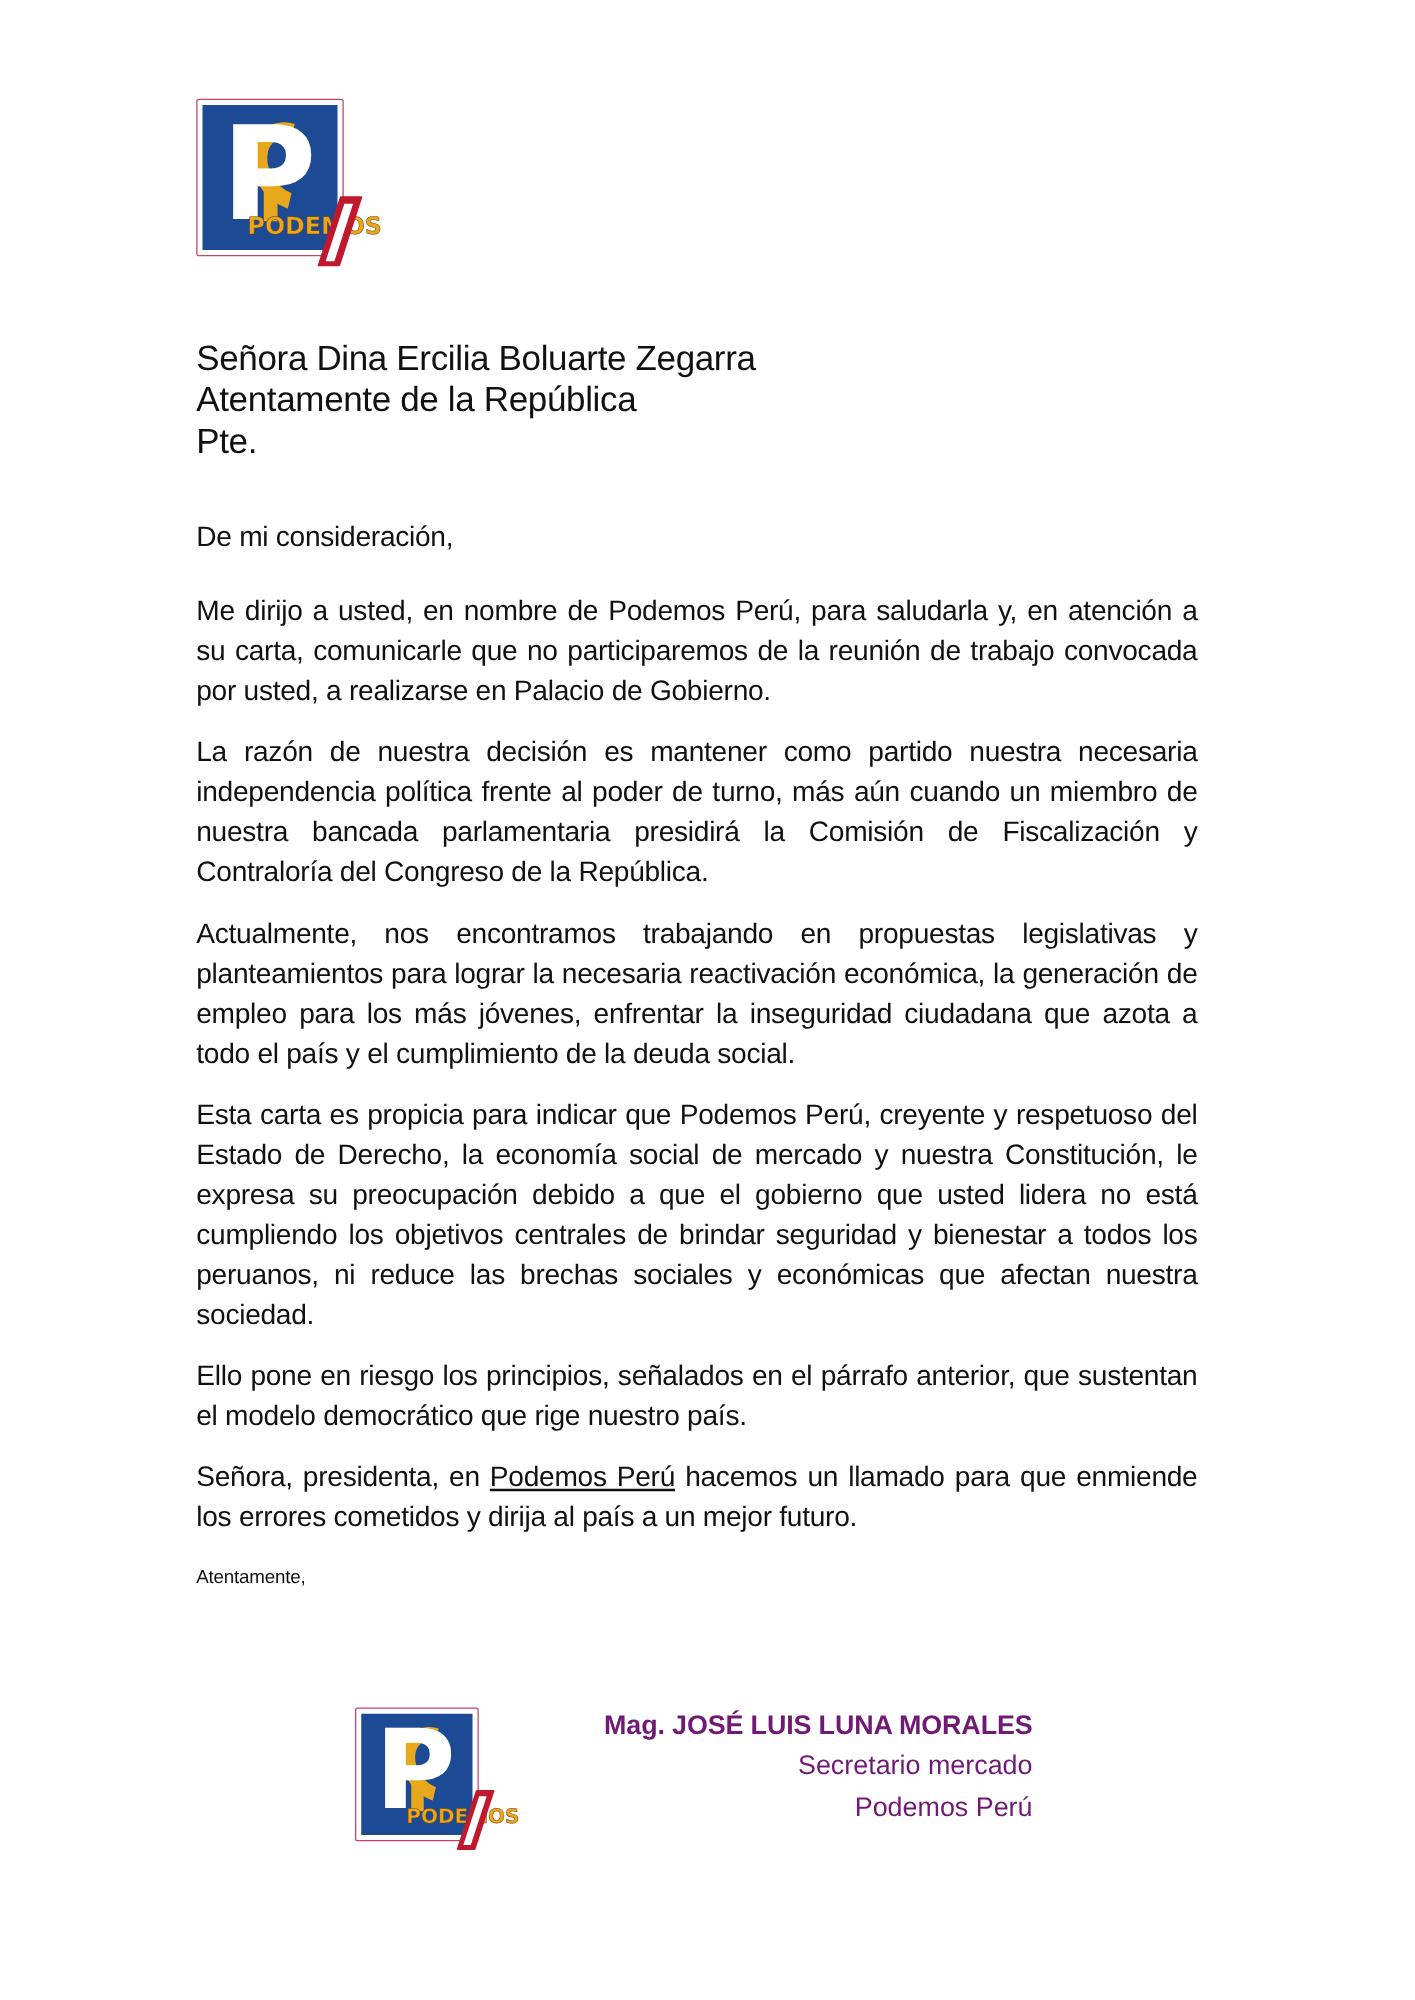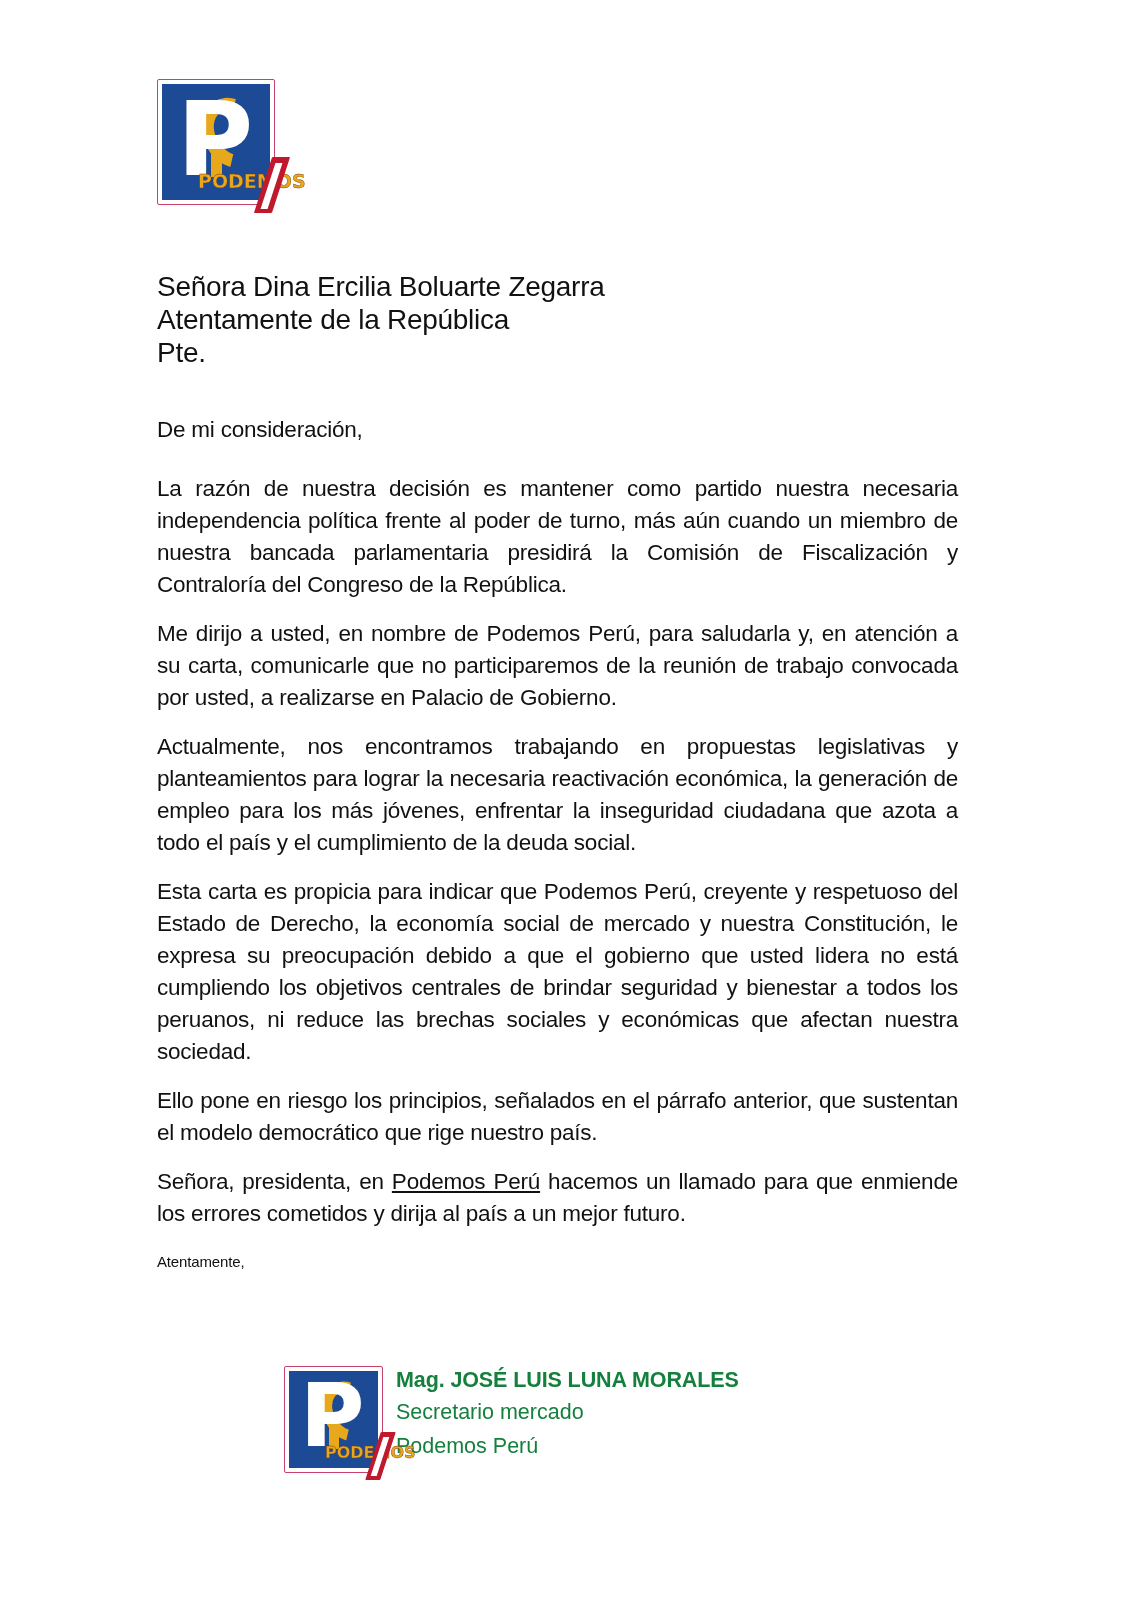--- a/index.html
+++ b/index.html
@@ -183,22 +183,22 @@
     font-size: 15px;
     letter-spacing: -0.01em;
     color: #111111;
   }
 
   .signature {
     position: absolute;
     left: 396px;
     top: 1365px;
     width: 430px;
-    text-align: left;
-    color: #15803d;
+    text-align: right;
+    color: #701a75;
   }
   .sig-name {
     font-size: 21.5px;
     font-weight: 700;
     line-height: 30px;
     letter-spacing: -0.005em;
     white-space: nowrap;
   }
   .sig-role {
     font-size: 21.5px;
@@ -229,22 +229,22 @@
 
 
   <div class="addressee">
     <div>Señora Dina Ercilia Boluarte Zegarra</div>
     <div>Atentamente de la República</div>
     <div>Pte.</div>
   </div>
 
   <div class="body-block">
     <p class="salutation">De mi consideración,</p>
+    <p class="para">Me dirijo a usted, en nombre de Podemos Perú, para saludarla y, en atención a su carta, comunicarle que no participaremos de la reunión de trabajo convocada por usted, a realizarse en Palacio de Gobierno.</p>
     <p class="para">La razón de nuestra decisión es mantener como partido nuestra necesaria independencia política frente al poder de turno, más aún cuando un miembro de nuestra bancada parlamentaria presidirá la Comisión de Fiscalización y Contraloría del Congreso de la República.</p>
-    <p class="para">Me dirijo a usted, en nombre de Podemos Perú, para saludarla y, en atención a su carta, comunicarle que no participaremos de la reunión de trabajo convocada por usted, a realizarse en Palacio de Gobierno.</p>
     <p class="para">Actualmente, nos encontramos trabajando en propuestas legislativas y planteamientos para lograr la necesaria reactivación económica, la generación de empleo para los más jóvenes, enfrentar la inseguridad ciudadana que azota a todo el país y el cumplimiento de la deuda social.</p>
     <p class="para">Esta carta es propicia para indicar que Podemos Perú, creyente y respetuoso del Estado de Derecho, la economía social de mercado y nuestra Constitución, le expresa su preocupación debido a que el gobierno que usted lidera no está cumpliendo los objetivos centrales de brindar seguridad y bienestar a todos los peruanos, ni reduce las brechas sociales y económicas que afectan nuestra sociedad.</p>
     <p class="para">Ello pone en riesgo los principios, señalados en el párrafo anterior, que sustentan el modelo democrático que rige nuestro país.</p>
     <p class="para last"><span>Señora, presidenta, en </span><u>Podemos Perú</u><span> hacemos un llamado para que enmiende los errores cometidos y dirija al país a un mejor futuro.</span></p>
   </div>
 
   <div class="closing">Atentamente,</div>
 
   <div class="logo" id="footer-logo">
     <div class="logo-outer"></div>

